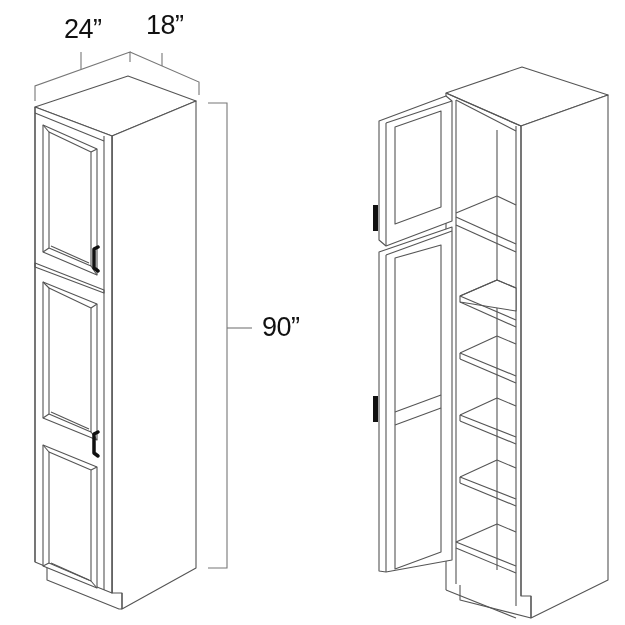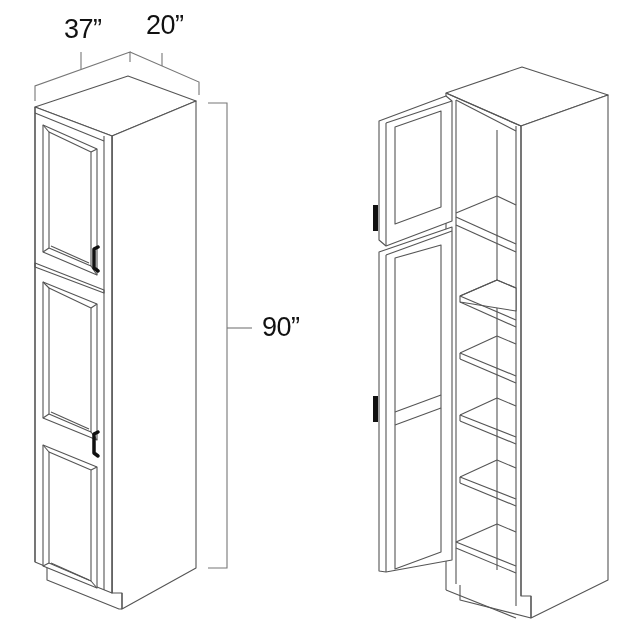--- a/index.html
+++ b/index.html
@@ -7,22 +7,22 @@
   #canvas { position: absolute; left: 0; top: 0; width: 625px; height: 625px; }
   .ln { fill: none; stroke: #555; stroke-width: 1.1; stroke-linejoin: round; }
   .dim { fill: none; stroke: #777; stroke-width: 1.1; }
   .face { fill: #fff; stroke: #555; stroke-width: 1.1; stroke-linejoin: round; }
   .handle { fill: none; stroke: #111; stroke-width: 3.5; stroke-linecap: round; stroke-linejoin: round; }
   .label { position: absolute; font-family: "Liberation Sans", sans-serif; font-size: 27px; color: #111; letter-spacing: -0.5px; white-space: nowrap; }
 </style>
 </head>
 <body>
 
-<div class="label" style="left:64px; top:14px;">37”</div>
-<div class="label" style="left:146px; top:10px;">20”</div>
+<div class="label" style="left:64px; top:14px;">24”</div>
+<div class="label" style="left:146px; top:10px;">18”</div>
 <div class="label" style="left:262px; top:312px;text-align:center;">90”</div>
 
 <svg id="canvas" viewBox="0 0 625 625">
 
   <g>
 
     <polyline class="dim" points="35,101 35,86 130,52 130,62"></polyline>
     <line class="dim" x1="81" y1="69" x2="81" y2="52"></line>
 
     <polyline class="dim" points="130,52 199,82 199,95"></polyline>

